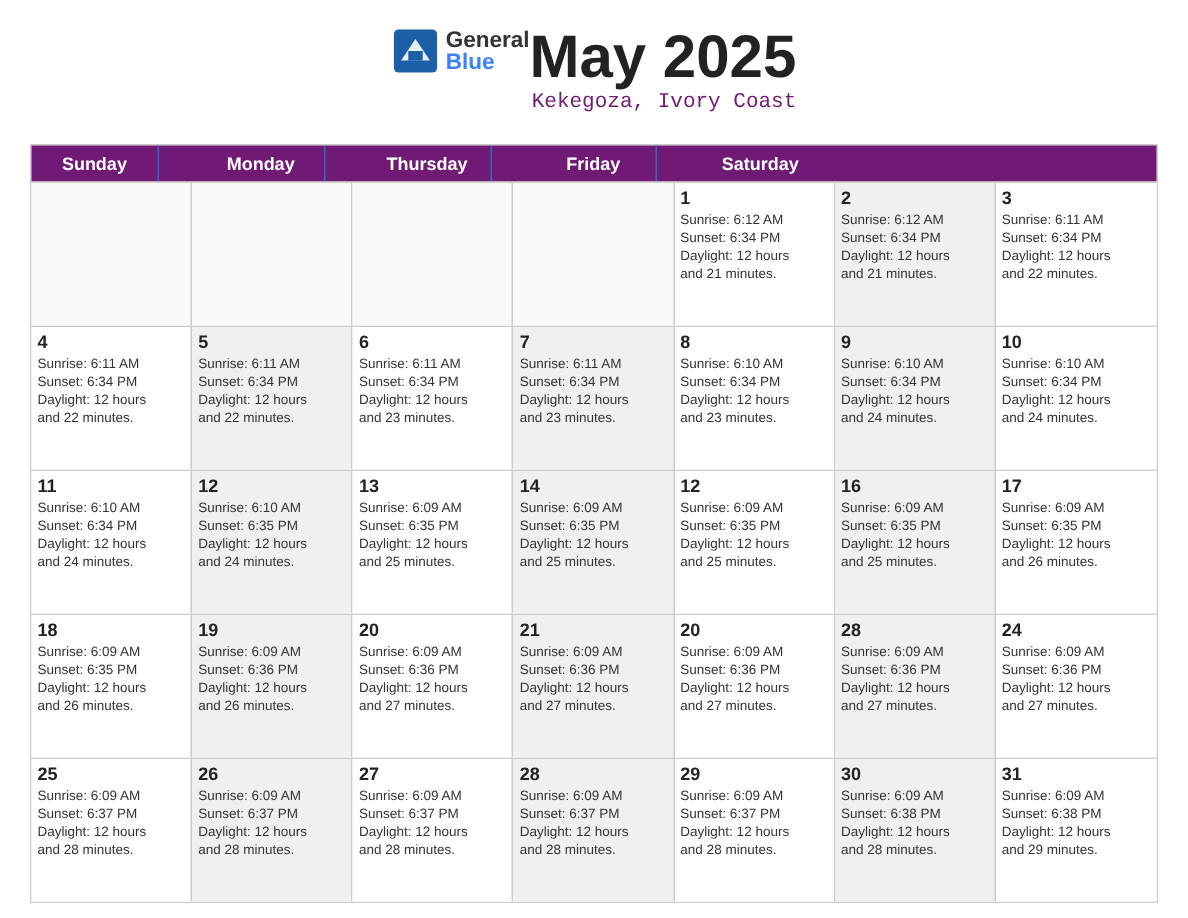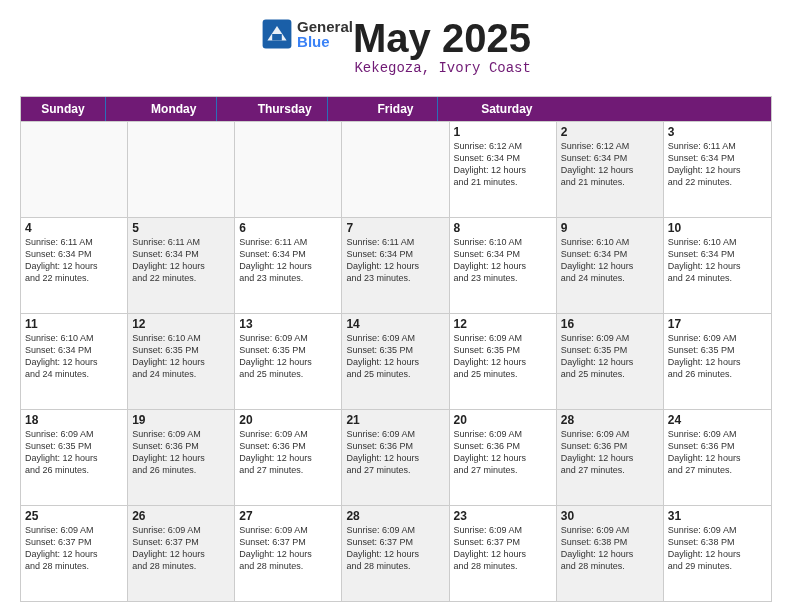--- a/index.html
+++ b/index.html
@@ -269,21 +269,21 @@
           </div>
           <div class="cal-cell">
             <span class="day-num">27</span>
             <div class="day-info">Sunrise: 6:09 AM<br>Sunset: 6:37 PM<br>Daylight: 12 hours<br>and 28 minutes.</div>
           </div>
           <div class="cal-cell shaded">
             <span class="day-num">28</span>
             <div class="day-info">Sunrise: 6:09 AM<br>Sunset: 6:37 PM<br>Daylight: 12 hours<br>and 28 minutes.</div>
           </div>
           <div class="cal-cell">
-            <span class="day-num">23</span>
+            <span class="day-num">29</span>
             <div class="day-info">Sunrise: 6:09 AM<br>Sunset: 6:37 PM<br>Daylight: 12 hours<br>and 28 minutes.</div>
           </div>
           <div class="cal-cell shaded">
             <span class="day-num">30</span>
             <div class="day-info">Sunrise: 6:09 AM<br>Sunset: 6:38 PM<br>Daylight: 12 hours<br>and 28 minutes.</div>
           </div>
           <div class="cal-cell">
             <span class="day-num">31</span>
             <div class="day-info">Sunrise: 6:09 AM<br>Sunset: 6:38 PM<br>Daylight: 12 hours<br>and 29 minutes.</div>
           </div>

